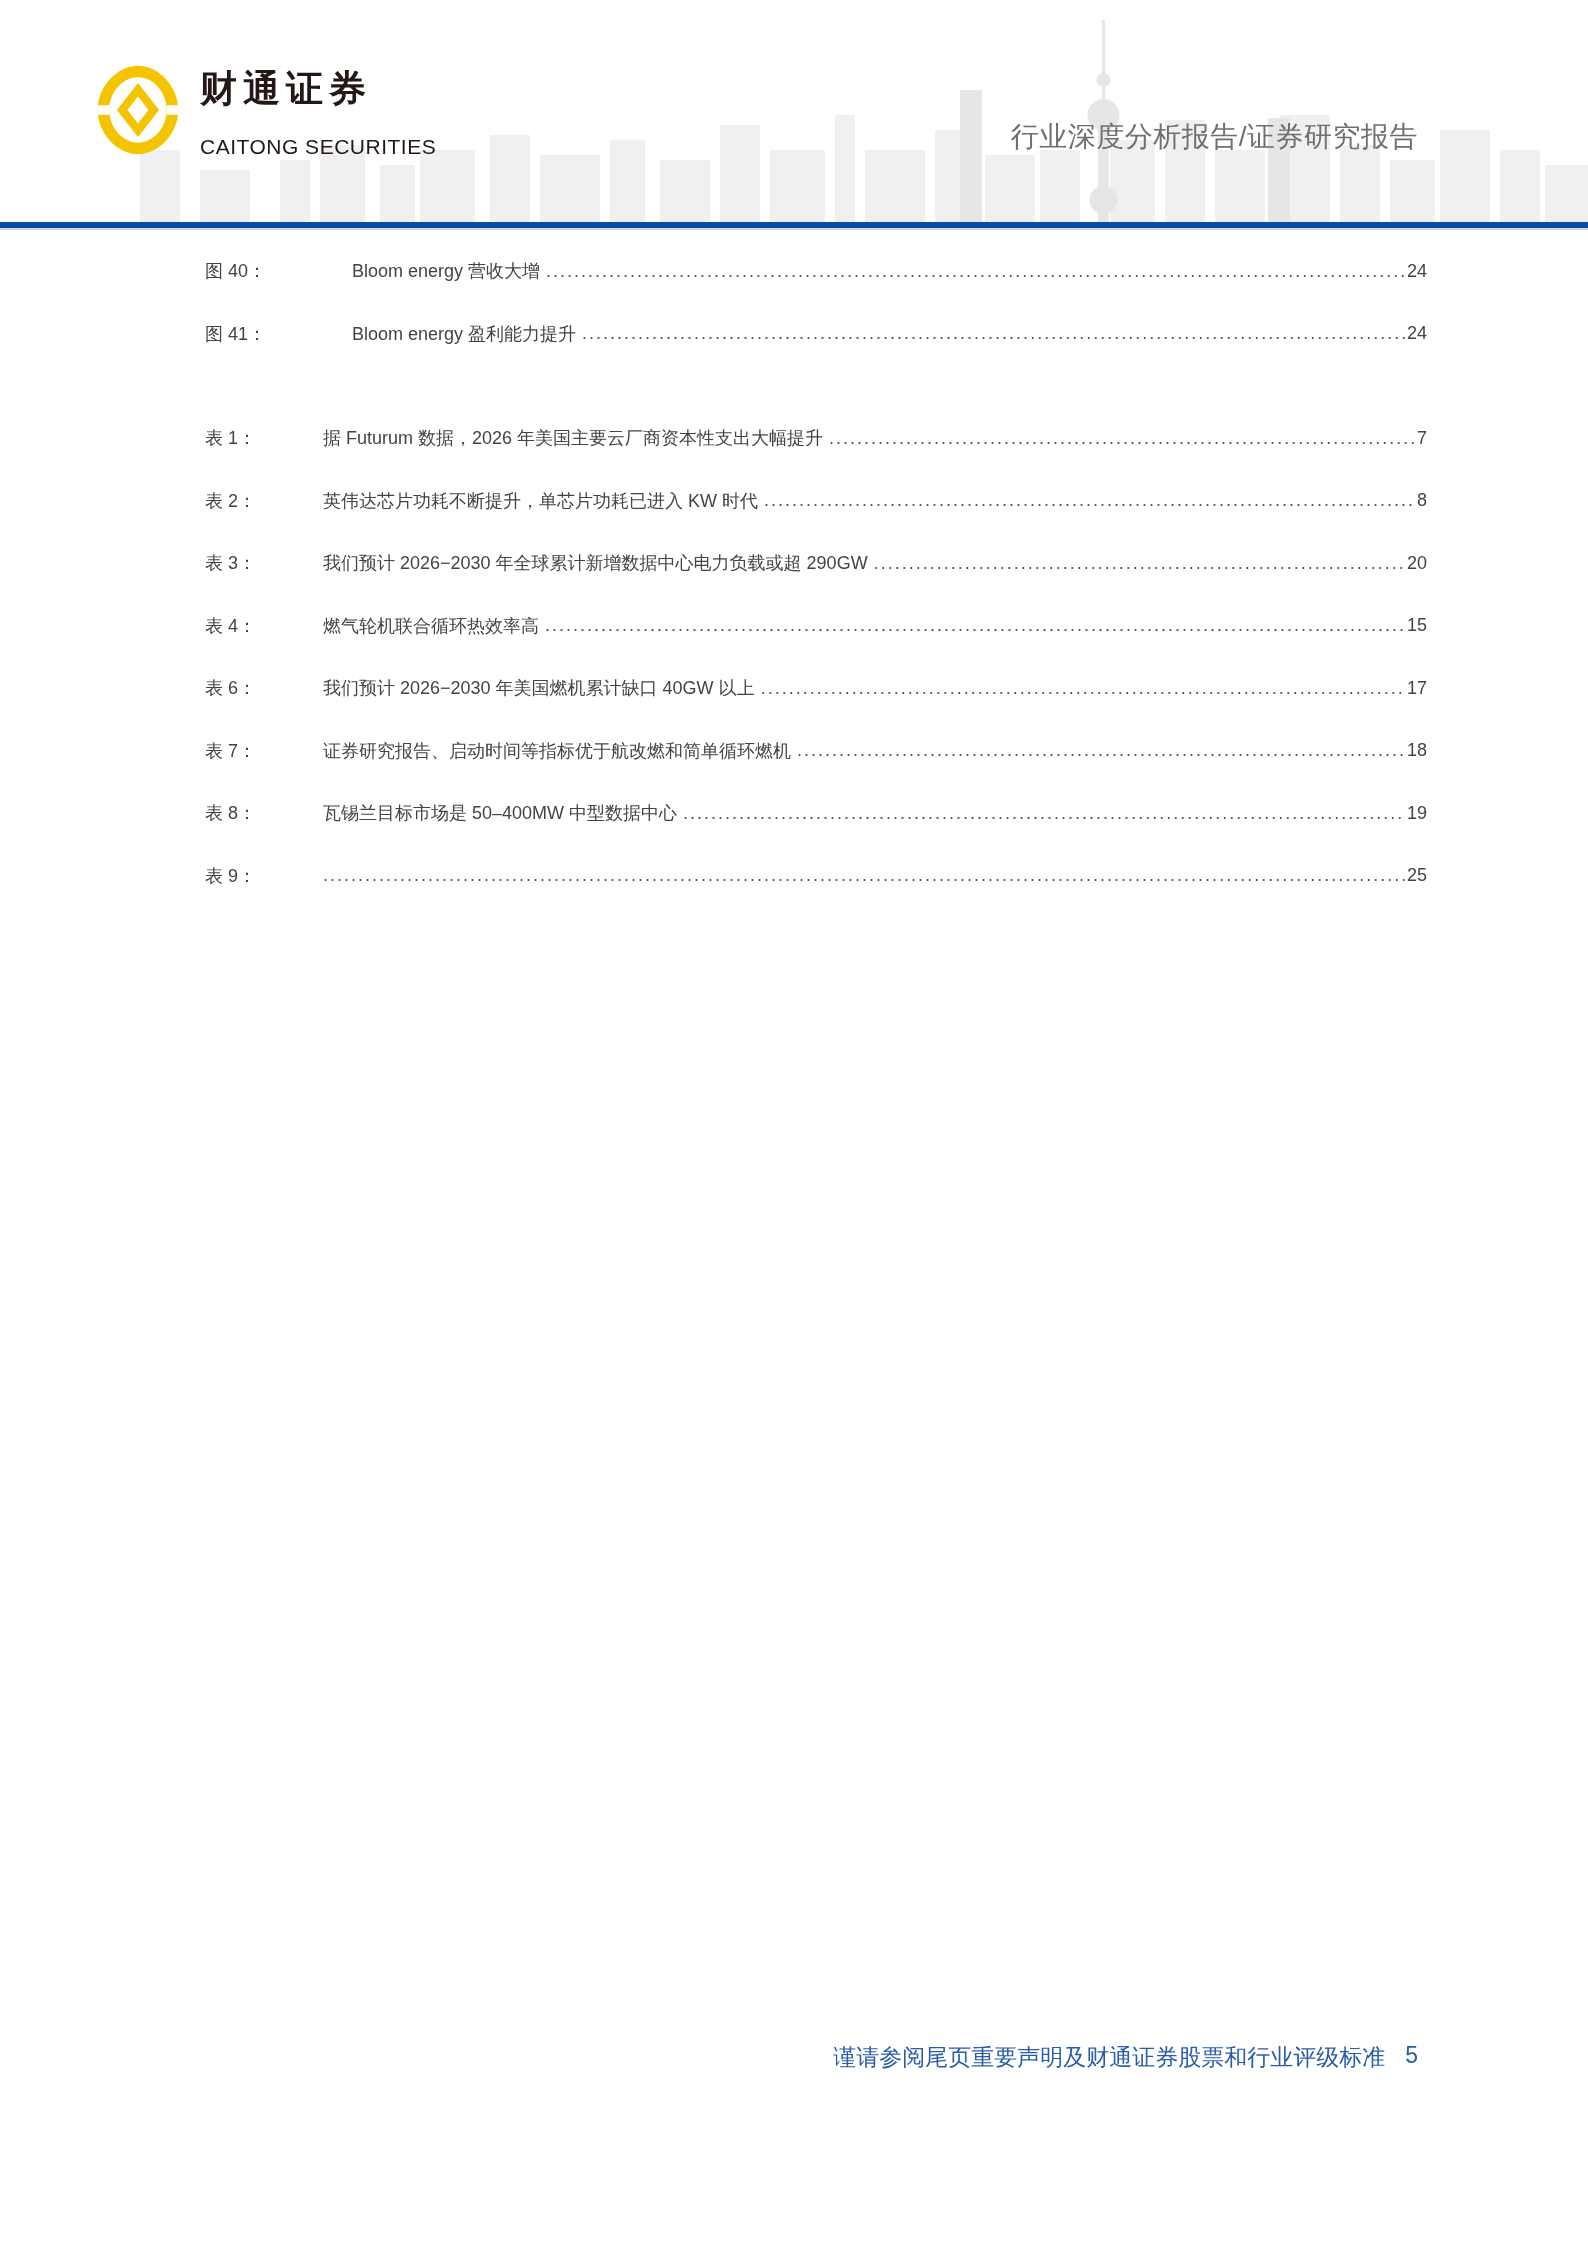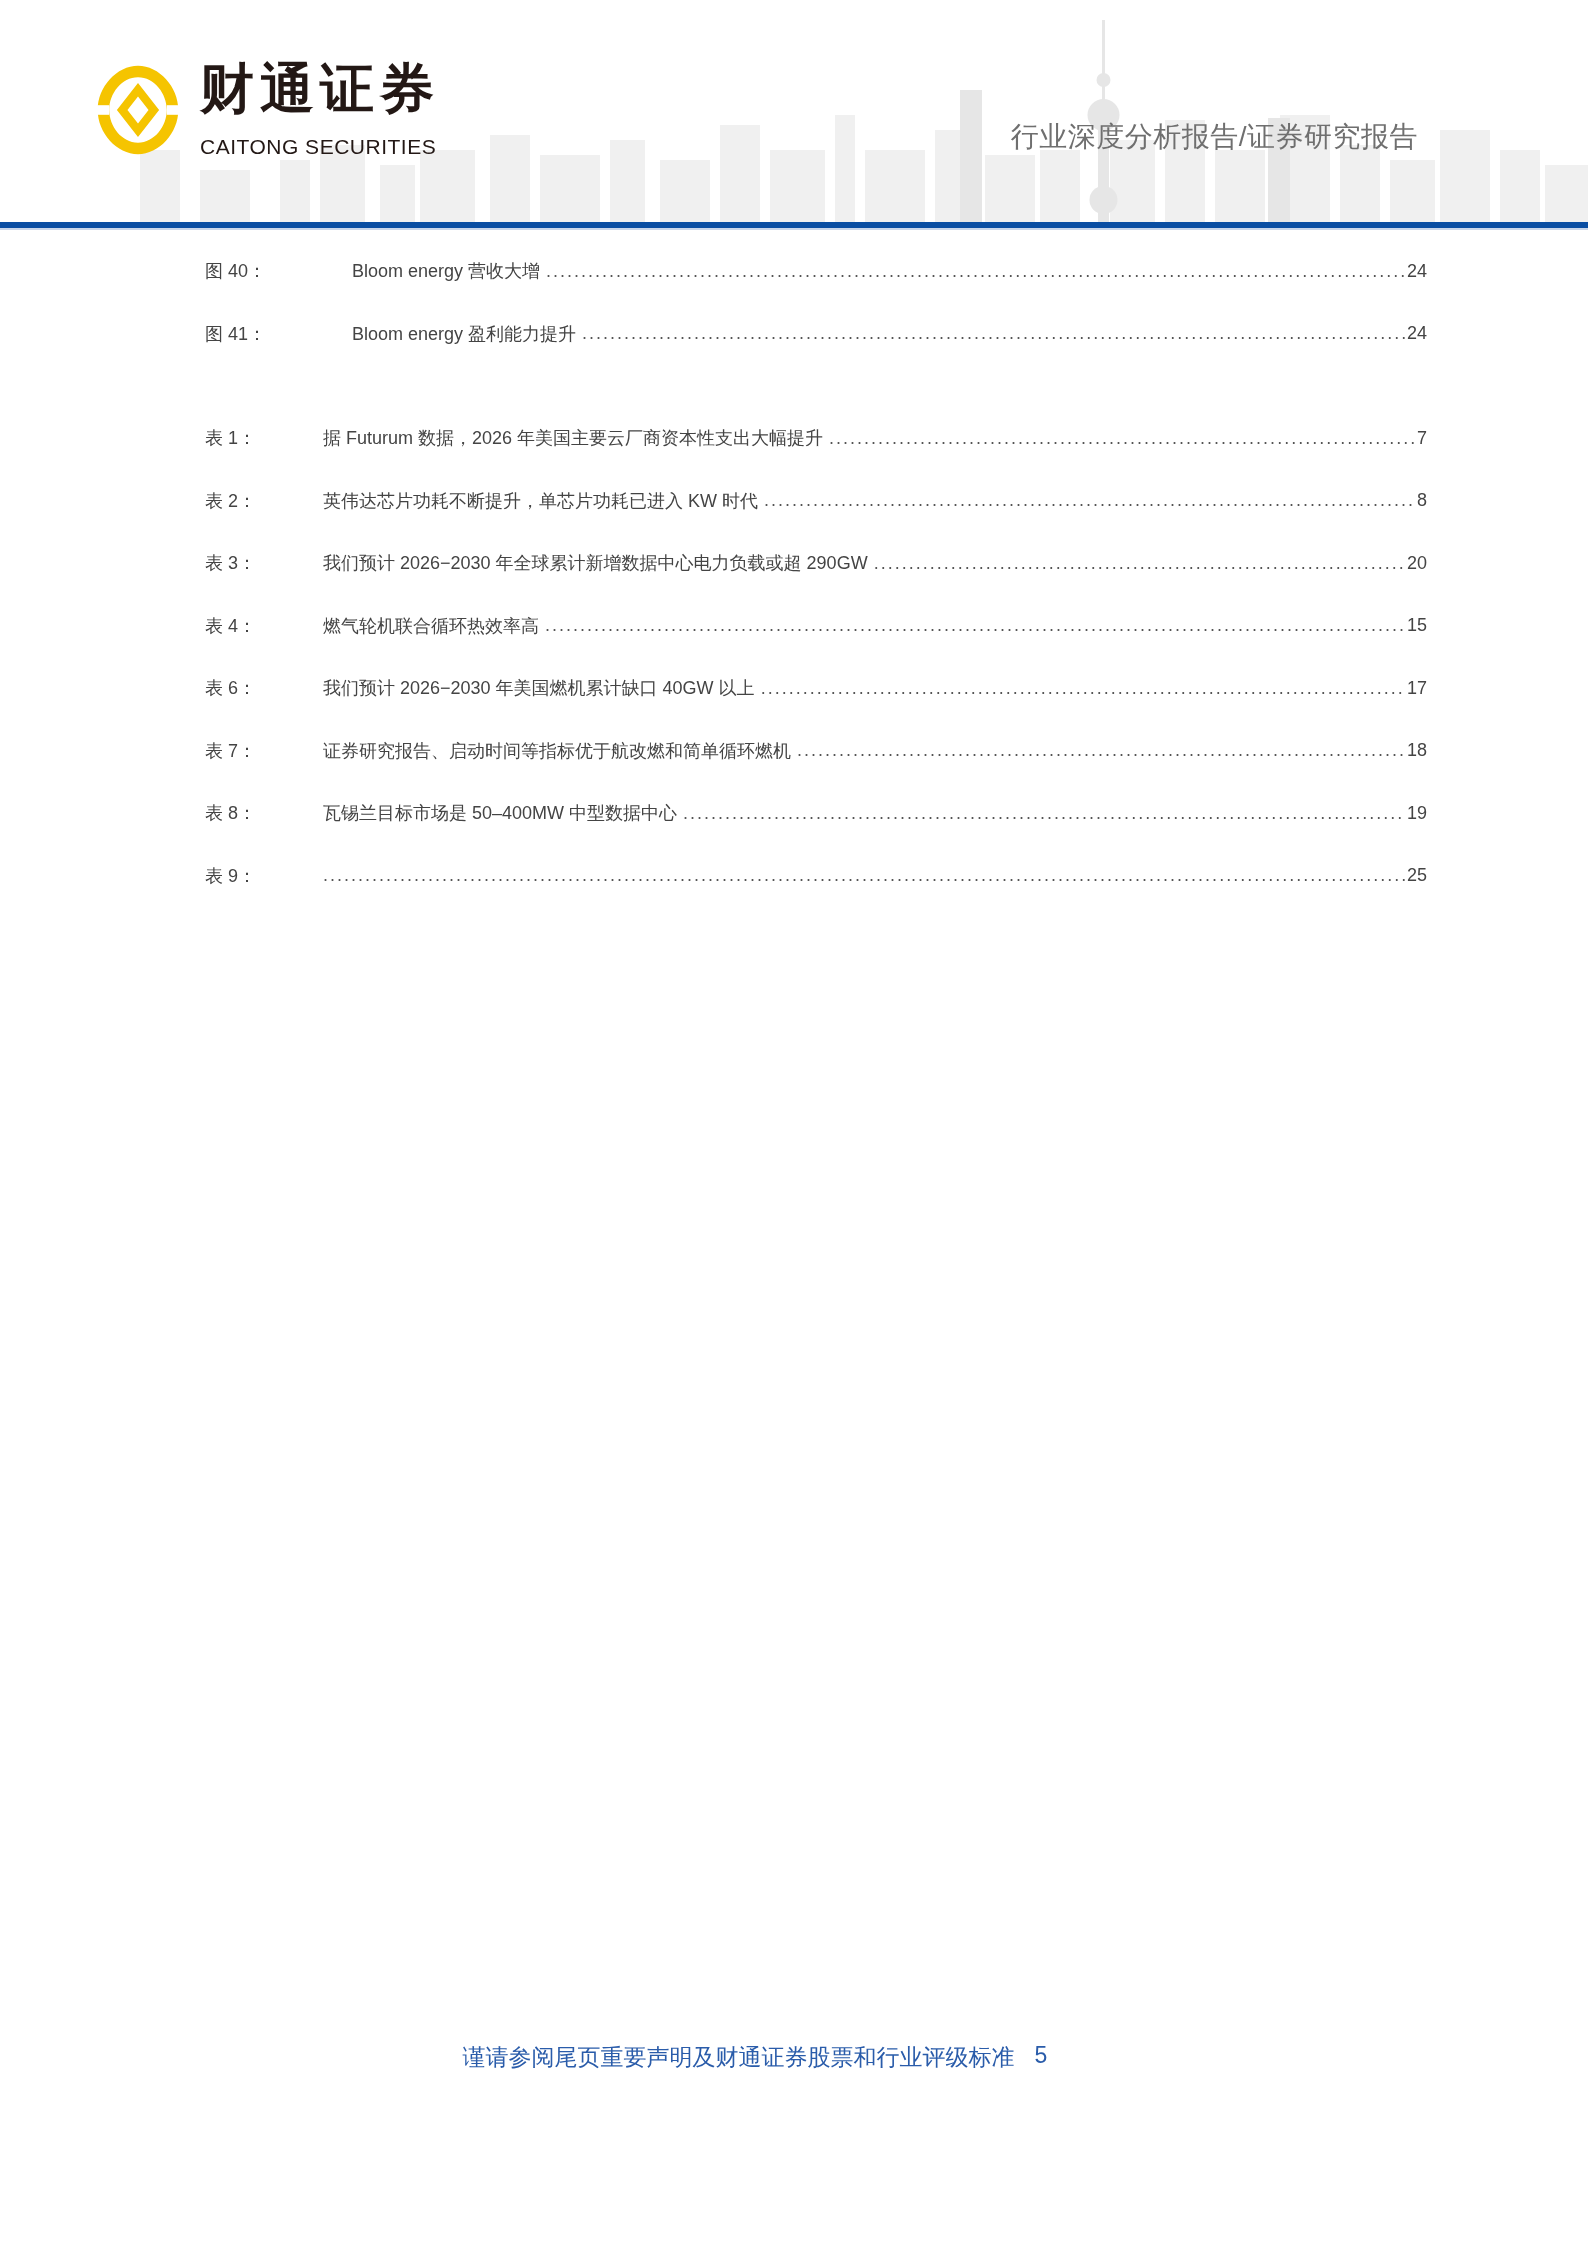--- a/index.html
+++ b/index.html
@@ -7,37 +7,37 @@
            font-family: "Liberation Sans", "DejaVu Sans", sans-serif; color: #444; }
 
     .header { position: absolute; left: 0; top: 0; width: 1588px; height: 232px; overflow: hidden; }
     .skyline { position: absolute; left: 0; top: 0; width: 1588px; height: 222px; }
     .header-rule { position: absolute; left: 0; top: 222px; width: 1588px; height: 6px; background: #0a4ea3; }
     .header-rule-thin { position: absolute; left: 0; top: 228px; width: 1588px; height: 2px; background: #c9d6ea; }
 
     .logo { position: absolute; left: 90px; top: 60px; display: flex; align-items: center; }
     .logo-mark { width: 96px; height: 100px; }
     .logo-text { margin-left: 14px; display: flex; flex-direction: column; }
-    .logo-cn { font-family: "DejaVu Serif", serif; font-weight: bold; font-size: 54px; letter-spacing: 6px; color: #231815; line-height: 56px; }
+    .logo-cn { font-family: "DejaVu Serif", serif; font-weight: bold; font-size: 37px; letter-spacing: 6px; color: #231815; line-height: 56px; }
     .logo-en { font-size: 21px; color: #231815; letter-spacing: 0.5px; line-height: 26px; margin-top: 18px; }
 
     .report-type { position: absolute; right: 170px; top: 118px; font-size: 28px; color: #6f6f6f; letter-spacing: 0.5px; }
 
     .toc { position: absolute; left: 205px; top: 240px; width: 1222px; }
     .toc-row { position: relative; height: 62.5px; display: flex; align-items: center; font-size: 18px; color: #444; }
     .toc-gap { height: 42px; }
     .toc-label { flex: 0 0 auto; white-space: nowrap; }
     .toc-label.fig { width: 147px; }
     .toc-label.tbl { width: 118px; }
     .toc-title { flex: 0 0 auto; white-space: nowrap; padding-right: 6px; }
     .toc-leader { flex: 1 1 auto; overflow: hidden; white-space: nowrap; color: #555; letter-spacing: 2px; }
     .toc-leader::before { content: "................................................................................................................................................................................................................................................"; }
     .toc-page { flex: 0 0 auto; white-space: nowrap; text-align: left; padding-left: 2px; }
 
-    .footer { position: absolute; left: 92px; top: 2042px; width: 1326px; display: flex; justify-content: center; font-size: 23px; color: #2a5caa; gap: 20px; }
+    .footer { position: absolute; left: 92px; top: 2042px; width: 1326px; display: flex; justify-content: flex-end; font-size: 23px; color: #2a5caa; gap: 20px; }
   </style>
 </head>
 <body>
 
 <div class="header">
   <svg class="skyline" viewBox="0 0 1588 222" preserveAspectRatio="none">
     <g fill="#f0f0f0">
       <rect x="140" y="150" width="40" height="72"></rect>
       <rect x="200" y="170" width="50" height="52"></rect>
       <rect x="280" y="160" width="30" height="62"></rect>

